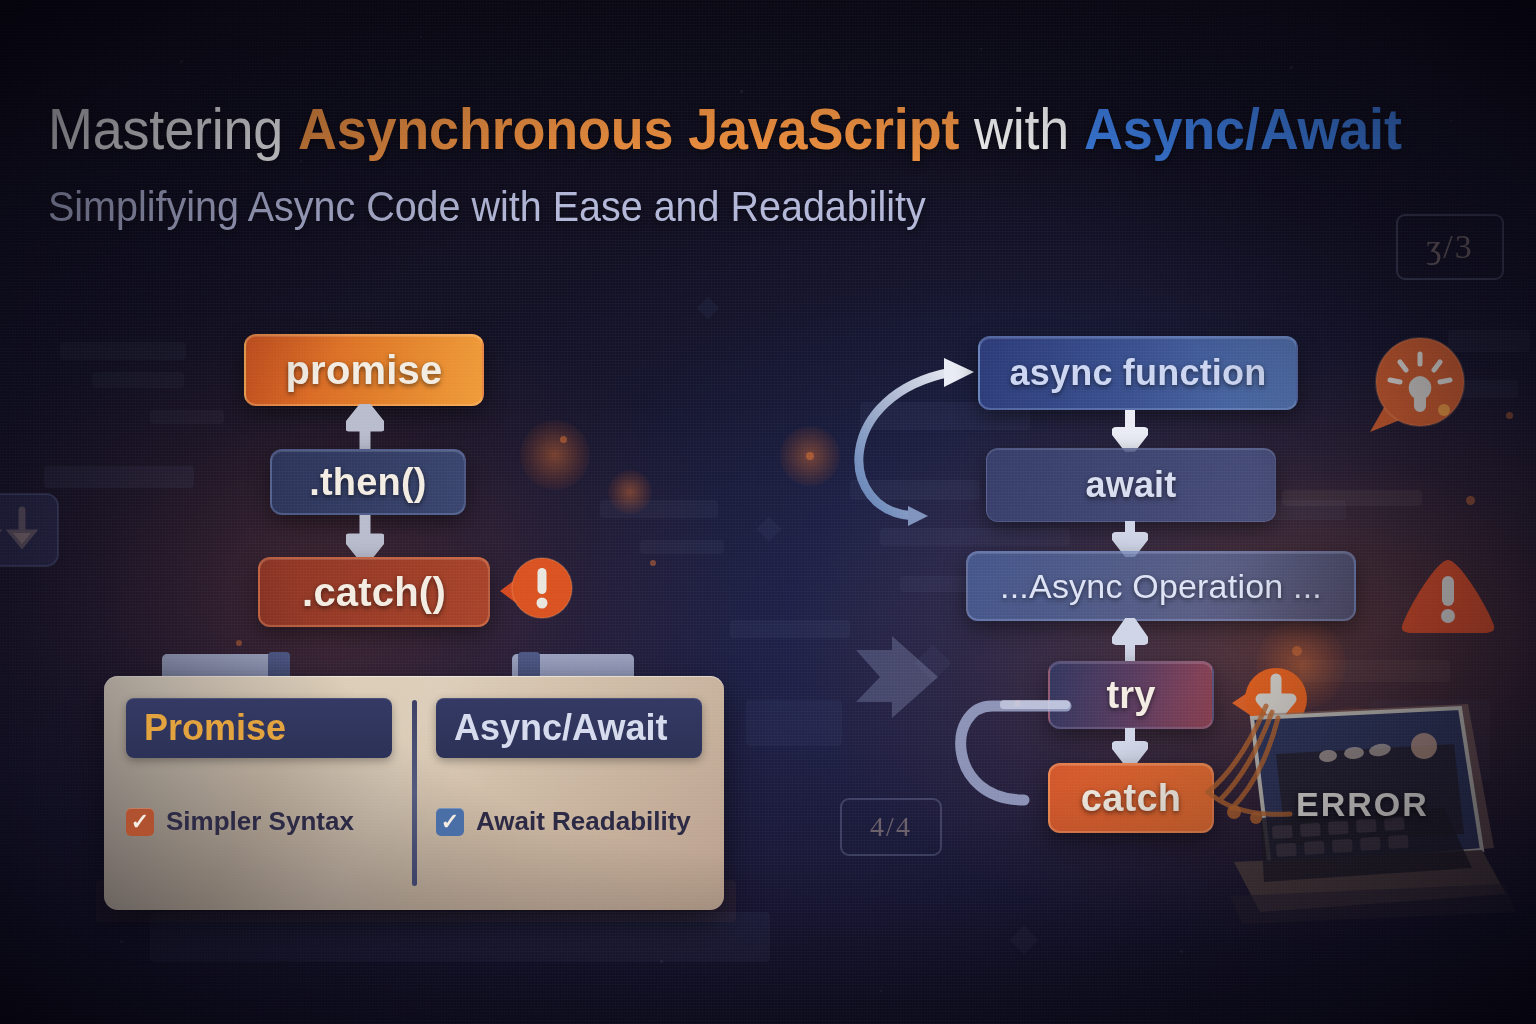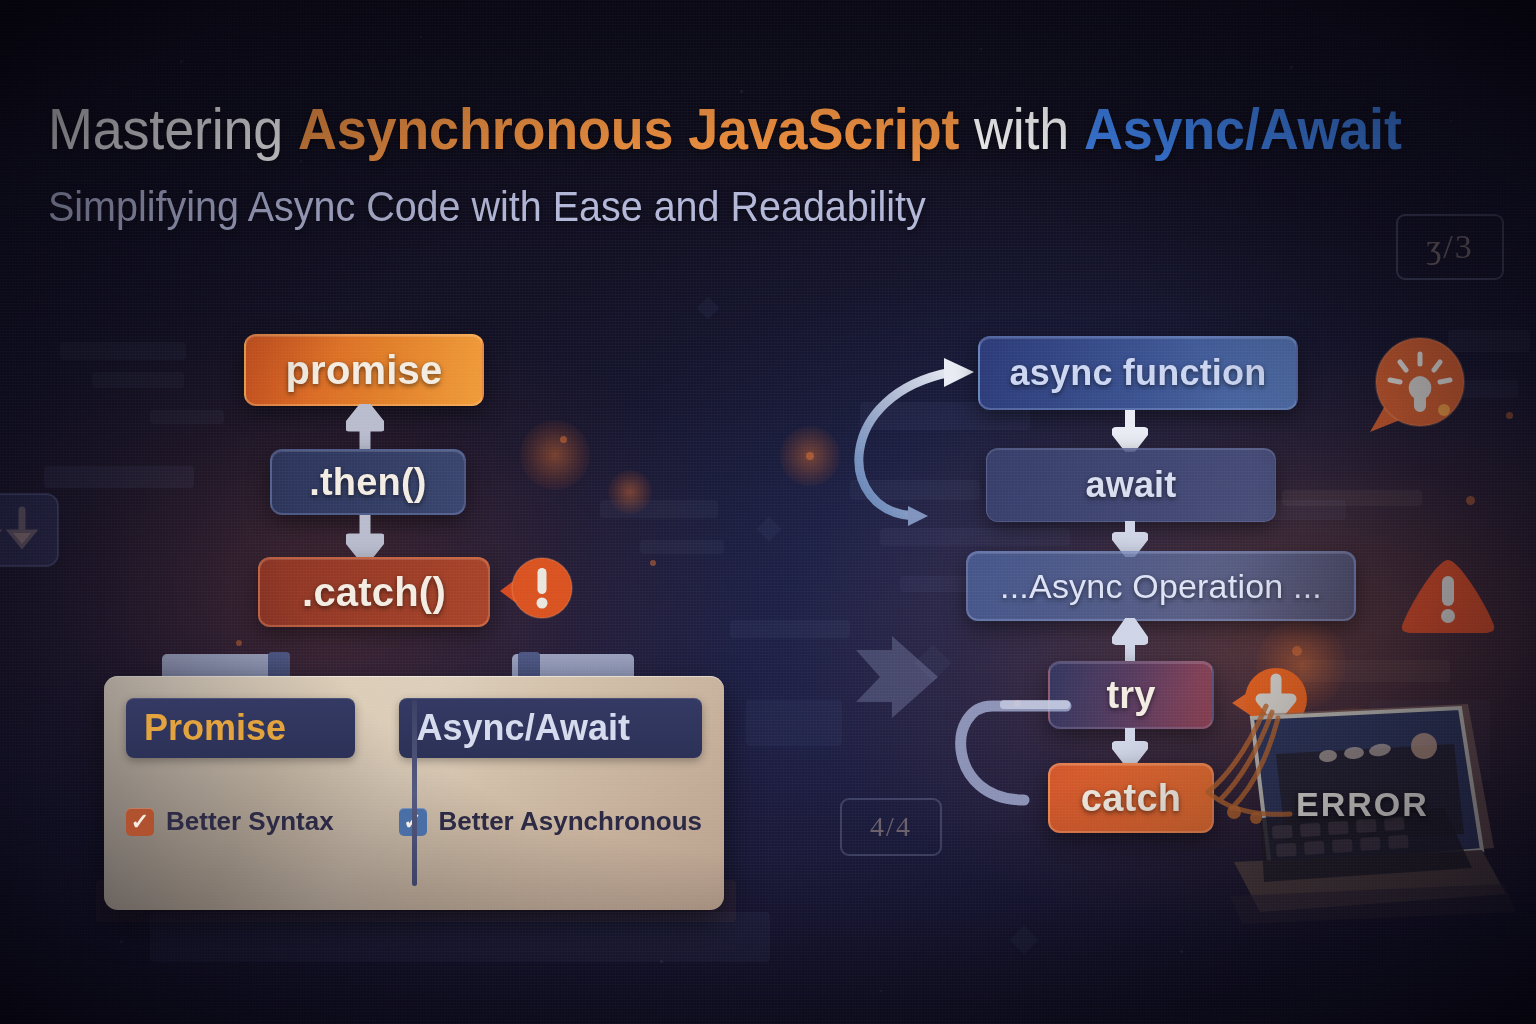--- a/index.html
+++ b/index.html
@@ -496,28 +496,28 @@
   <div class="tab-clip c1"></div>
   <div class="tab-clip c2"></div>
 
   <div id="compare-card">
     <div class="card-divider"></div>
     <div class="card-inner">
       <div class="card-col">
         <div class="col-header h-promise">Promise</div>
         <div class="col-feature">
           <span class="chk orange">✓</span>
-          <span>Better Syntax</span>
+          <span>Simpler Syntax</span>
         </div>
       </div>
       <div class="card-col">
         <div class="col-header h-async">Async/Await</div>
         <div class="col-feature">
           <span class="chk blue">✓</span>
-          <span>Better Asynchronous</span>
+          <span>Await Readability</span>
         </div>
       </div>
     </div>
   </div>
 
   <div id="laptop">
     <svg width="300" height="230" viewBox="0 0 300 230">
 
       <path d="M40 16 L248 6 L274 150 L58 168 Z" fill="#8f6f63" opacity="0.55"></path>
       <path d="M32 20 L240 10 L262 152 L50 170 Z" fill="#2c3358"></path>

